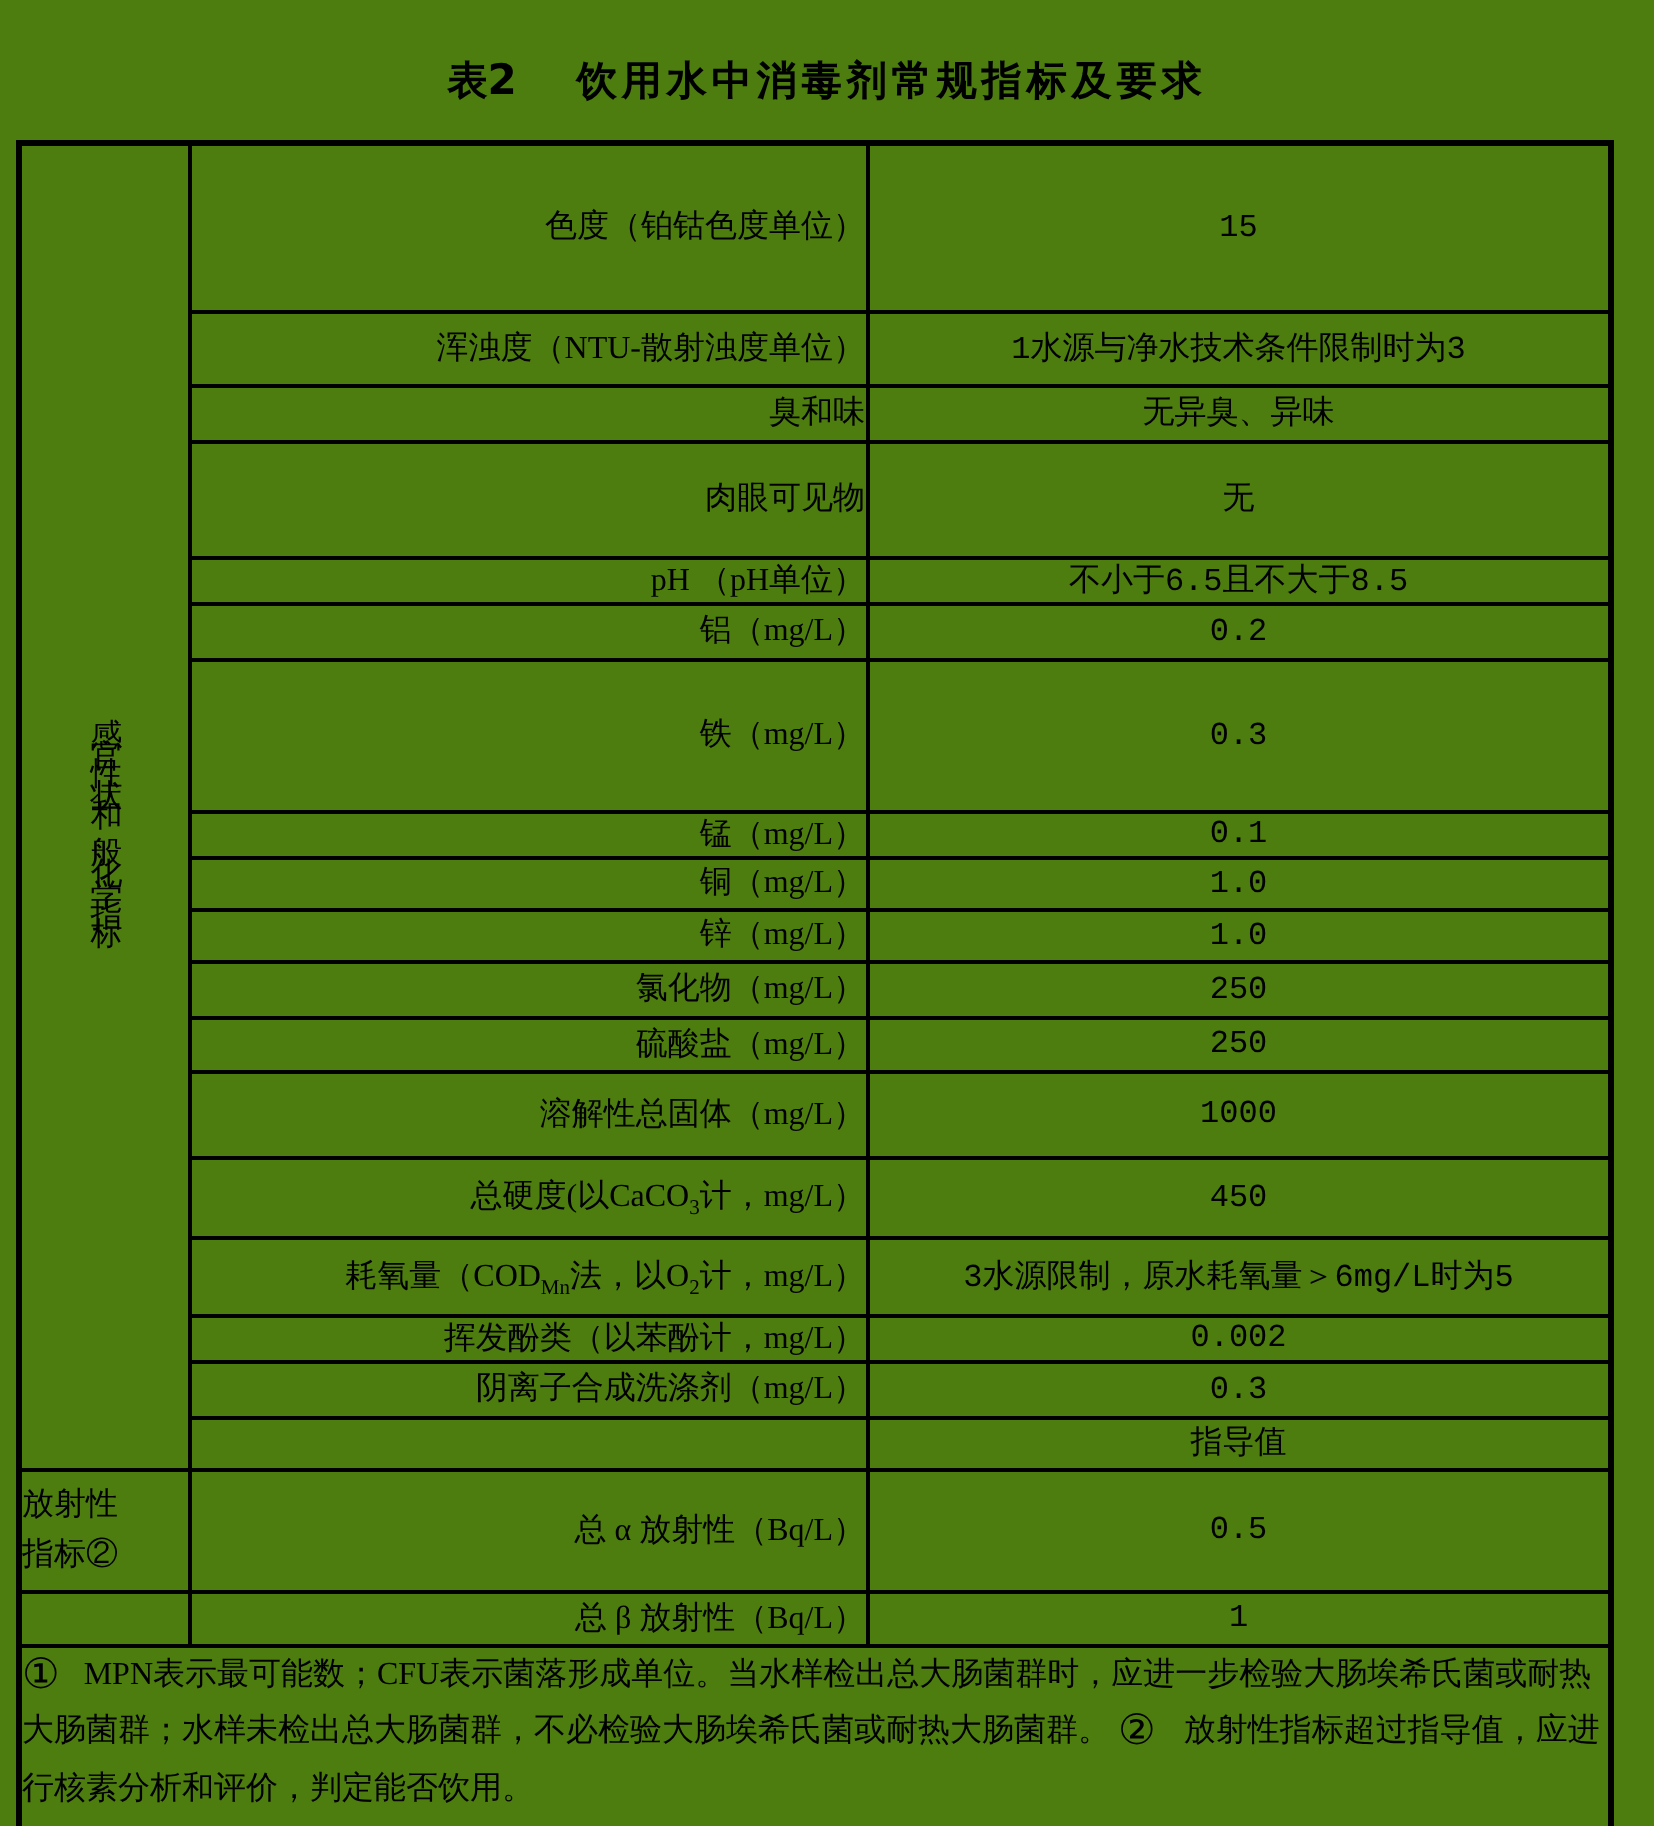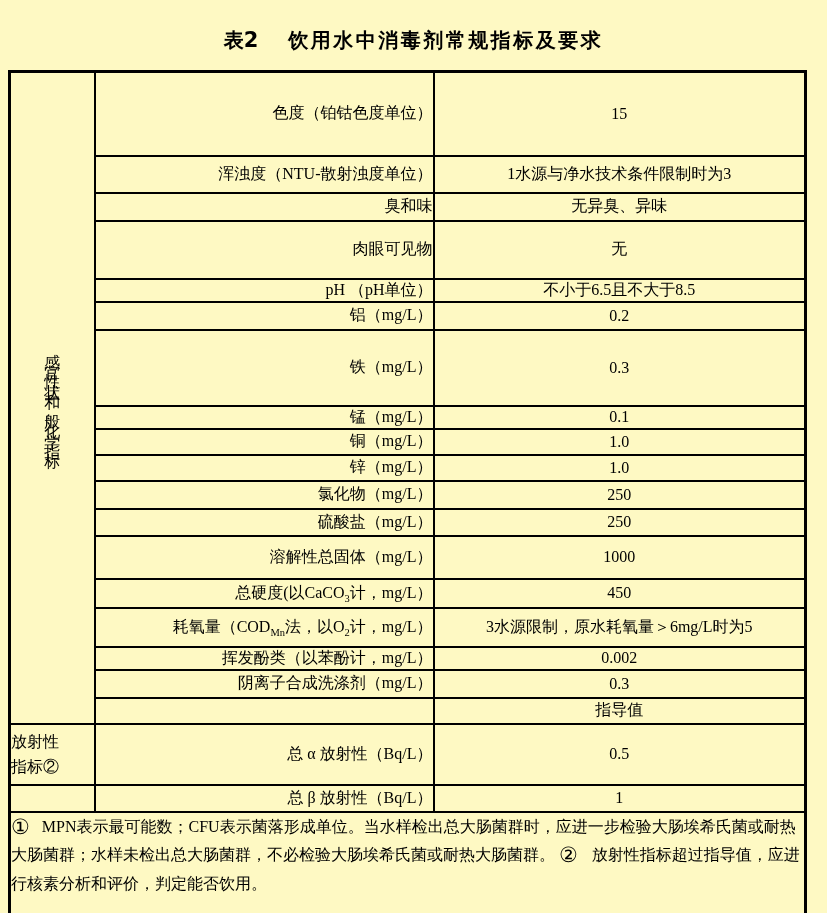--- a/index.html
+++ b/index.html
@@ -6,21 +6,21 @@
     margin: 0;
     padding: 0;
     background: #ffffff;
     color: #000000;
     font-family: "Liberation Serif", serif;
   }
   .page {
     position: relative;
     width: 827px;
     height: 913px;
-    background: #fef9c3;
+    background: #4d7c0f;
     overflow: hidden;
   }
   .title {
     margin: 0;
     padding-top: 26px;
     padding-bottom: 16px;
     height: 28px;
     line-height: 28px;
     text-align: center;
     font-size: 20px;
@@ -67,20 +67,21 @@
     line-height: 25px;
   }
   .label-cell {
     text-align: right;
     vertical-align: middle;
     padding-left: 8px;
   }
   .value-cell {
     text-align: center;
     vertical-align: middle;
+    font-family: Liberation Mono, monospace;
   }
   sub.chem {
     font-size: 10.5px;
     line-height: 0;
   }
   .note-cell {
     vertical-align: top;
     padding: 32px 14px 0 12px;
     font-size: 17px;
     line-height: 28.5px;
@@ -161,21 +162,21 @@
         <td class="value-cell"><span>250</span></td>
       </tr>
       <tr style="height:27px">
         <td class="label-cell"><span>硫酸盐（mg/L）</span></td>
         <td class="value-cell"><span>250</span></td>
       </tr>
       <tr style="height:43px">
         <td class="label-cell"><span>溶解性总固体（mg/L）</span></td>
         <td class="value-cell"><span>1000</span></td>
       </tr>
-      <tr style="height:29px">
+      <tr style="height:40px">
         <td class="label-cell">
           <span>总硬度(以CaCO</span><sub class="chem">3</sub><span>计，mg/L）</span>
         </td>
         <td class="value-cell"><span>450</span></td>
       </tr>
       <tr style="height:39px">
         <td class="label-cell">
           <span>耗氧量（COD</span><sub class="chem">Mn</sub><span>法，以O</span><sub class="chem">2</sub><span>计，mg/L）</span>
         </td>
         <td class="value-cell"><span>3水源限制，原水耗氧量＞6mg/L时为5</span></td>

